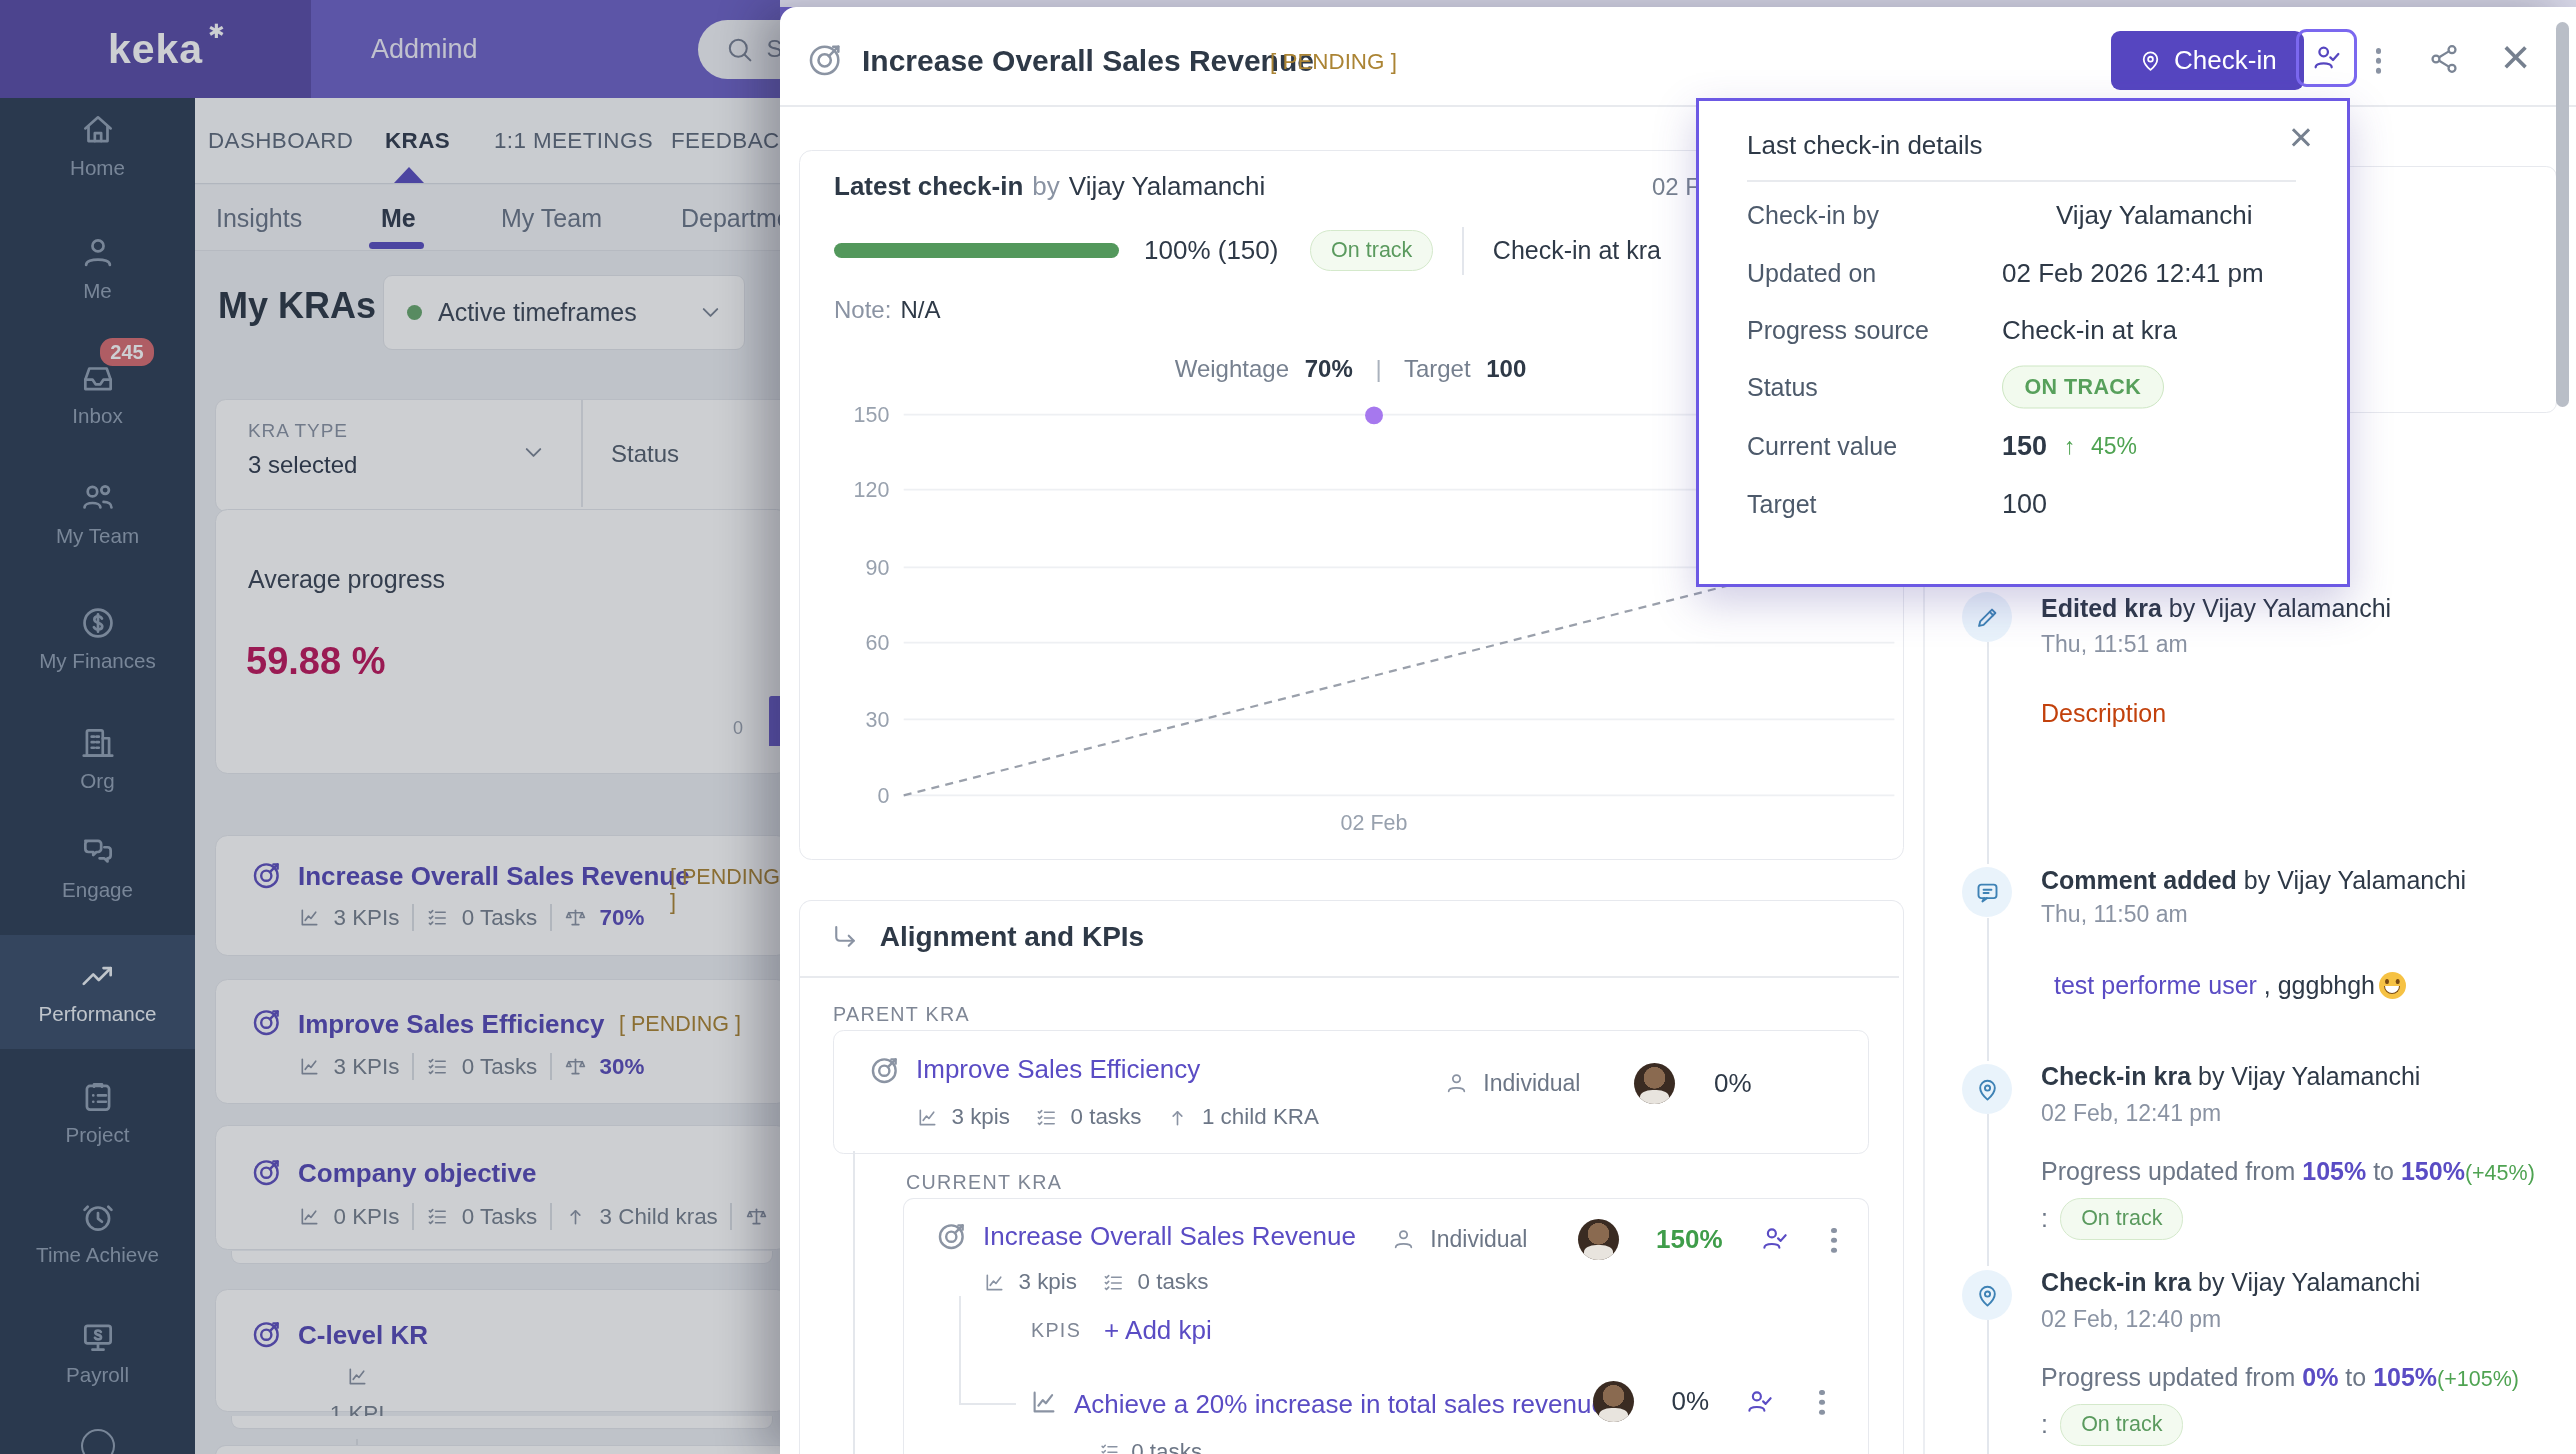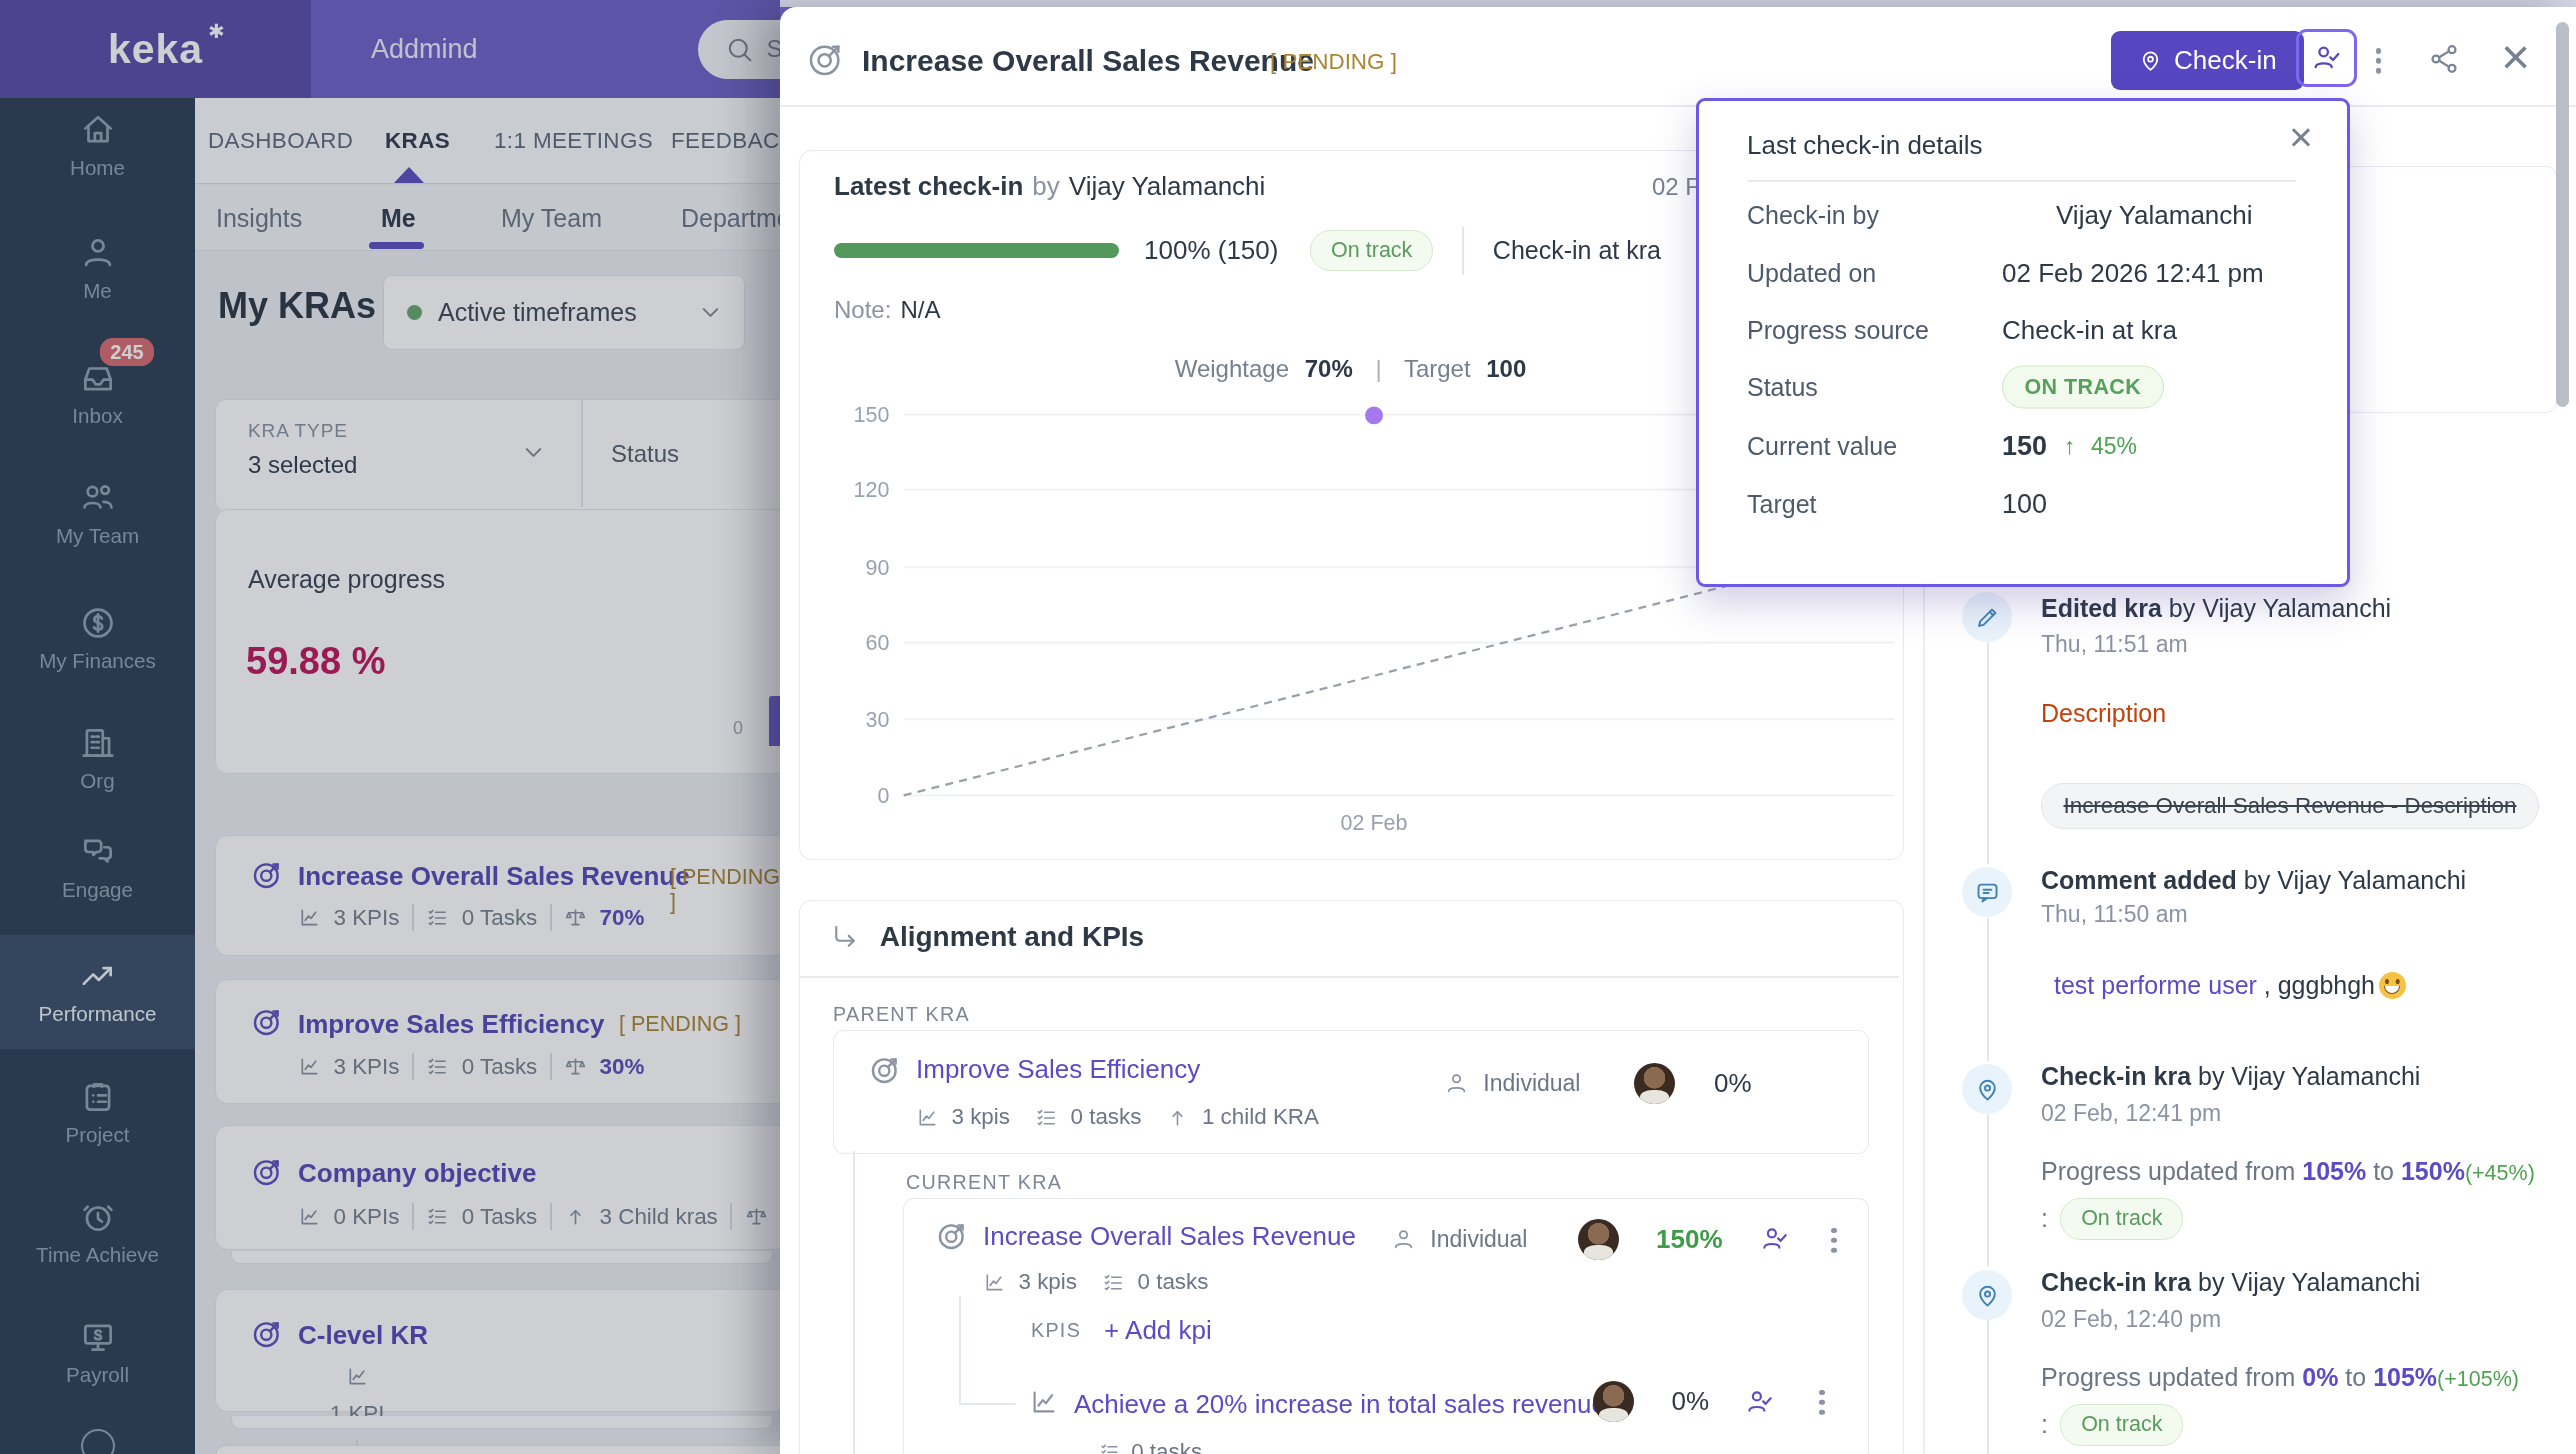--- a/index.html
+++ b/index.html
@@ -54,21 +54,21 @@
            display:flex;align-items:center;justify-content:center;}
   .acttitle{font-size:25px;color:#2e3947;}
   .acttime{font-size:23px;color:#8a93a3;}
   .progline{font-size:25px;color:#6c7686;}
   .pillnew{display:inline-block;padding:9px 21.5px;border-radius:23px;background:#f2effc;border:1.8px solid #d9d2f5;color:#5a4cc4;font-size:22.4px;}
   .pillold{display:inline-block;padding:9px 21.5px;border-radius:23px;background:#f3f4f6;border:1.8px solid #e2e4e8;color:#39434f;font-size:22.4px;text-decoration:line-through;}
   .emoji{display:inline-block;position:relative;width:27px;height:27px;border-radius:50%;background:#f6c244;vertical-align:-4.5px;margin-left:3.6px;}
   .emoji::before{content:"";position:absolute;left:6.3px;top:7.2px;width:3.6px;height:5.4px;border-radius:50%;background:#7a4b12;box-shadow:10.7px 0 0 #7a4b12;}
   .emoji::after{content:"";position:absolute;left:5.4px;top:14.3px;width:16px;height:8px;background:#fff;border:1.8px solid #7a4b12;border-top:none;border-radius:0 0 14.3px 14.3px;box-sizing:border-box;}
   
-  #popover{left:1696px;top:98px;width:648px;height:483px;background:#fff;border:3.6px solid #6c59e4;border-radius:9px;
+  #popover{left:1696px;top:98px;width:648px;height:483px;background:#fff;border:3.6px solid #6c59e4;border-radius:0;
            box-shadow:0 16px 39px rgba(70,60,150,.25);z-index:30;}
   .poplabel{font-size:25px;color:#4d5a6b;}
   .popval{font-size:26px;color:#2e3947;}
   .pill-ontrack{display:inline-block;background:#f2faee;border:1.8px solid #cde6c3;color:#57a05b;
                 border-radius:21.5px;font-size:21.5px;font-weight:bold;letter-spacing:0.4px;padding:8px 21.5px;}
   .infoi{display:inline-block;width:21.5px;height:21.5px;border-radius:50%;border:1.8px solid #8a93a3;color:#8a93a3;
          font-size:14.3px;text-align:center;line-height:21.5px;font-style:italic;}
   #scrollthumb{left:2556px;top:21.5px;width:12.5px;height:385px;border-radius:7.2px;background:#b9bec7;z-index:40;}
 </style>
 </head>
@@ -630,21 +630,20 @@
     <div class="acticon" style="left:1182px;top:585px;">
       <svg class="ic" width="27" height="27" viewBox="0 0 30 30">
           <use href="#i-pencil"></use>
         </svg>
     </div>
     <div class="abs acttitle" style="left:1261px;top:587px;">
       <span style="font-weight:600;">Edited kra</span><span> by Vijay Yalamanchi</span>
     </div>
     <div class="abs acttime" style="left:1261px;top:624px;">Thu, 11:51 am</div>
     <div class="abs" style="left:1261px;top:692px;font-size:25px;font-weight:500;color:#c2410c;">Description</div>
-    <span class="abs pillold" style="left:1261px;top:776px;">Increase Overall Sales Revenue - Description</span>
 
     <div class="acticon" style="left:1182px;top:860px;">
       <svg class="ic" width="27" height="27" viewBox="0 0 30 30">
           <use href="#i-comment"></use>
         </svg>
     </div>
     <div class="abs acttitle" style="left:1261px;top:859px;">
       <span style="font-weight:600;">Comment added</span><span> by Vijay Yalamanchi</span>
     </div>
     <div class="abs acttime" style="left:1261px;top:894px;">Thu, 11:50 am</div>

